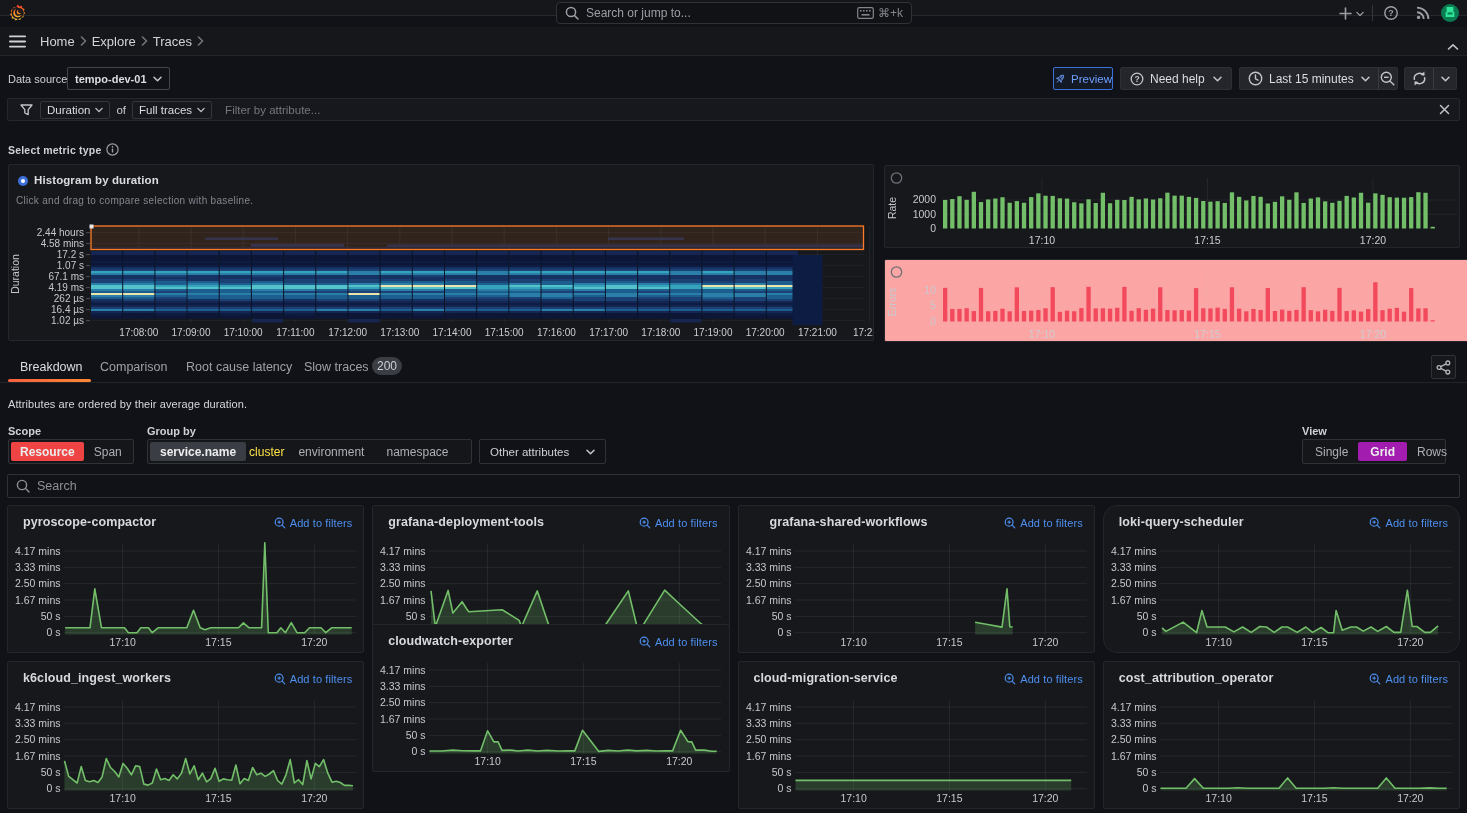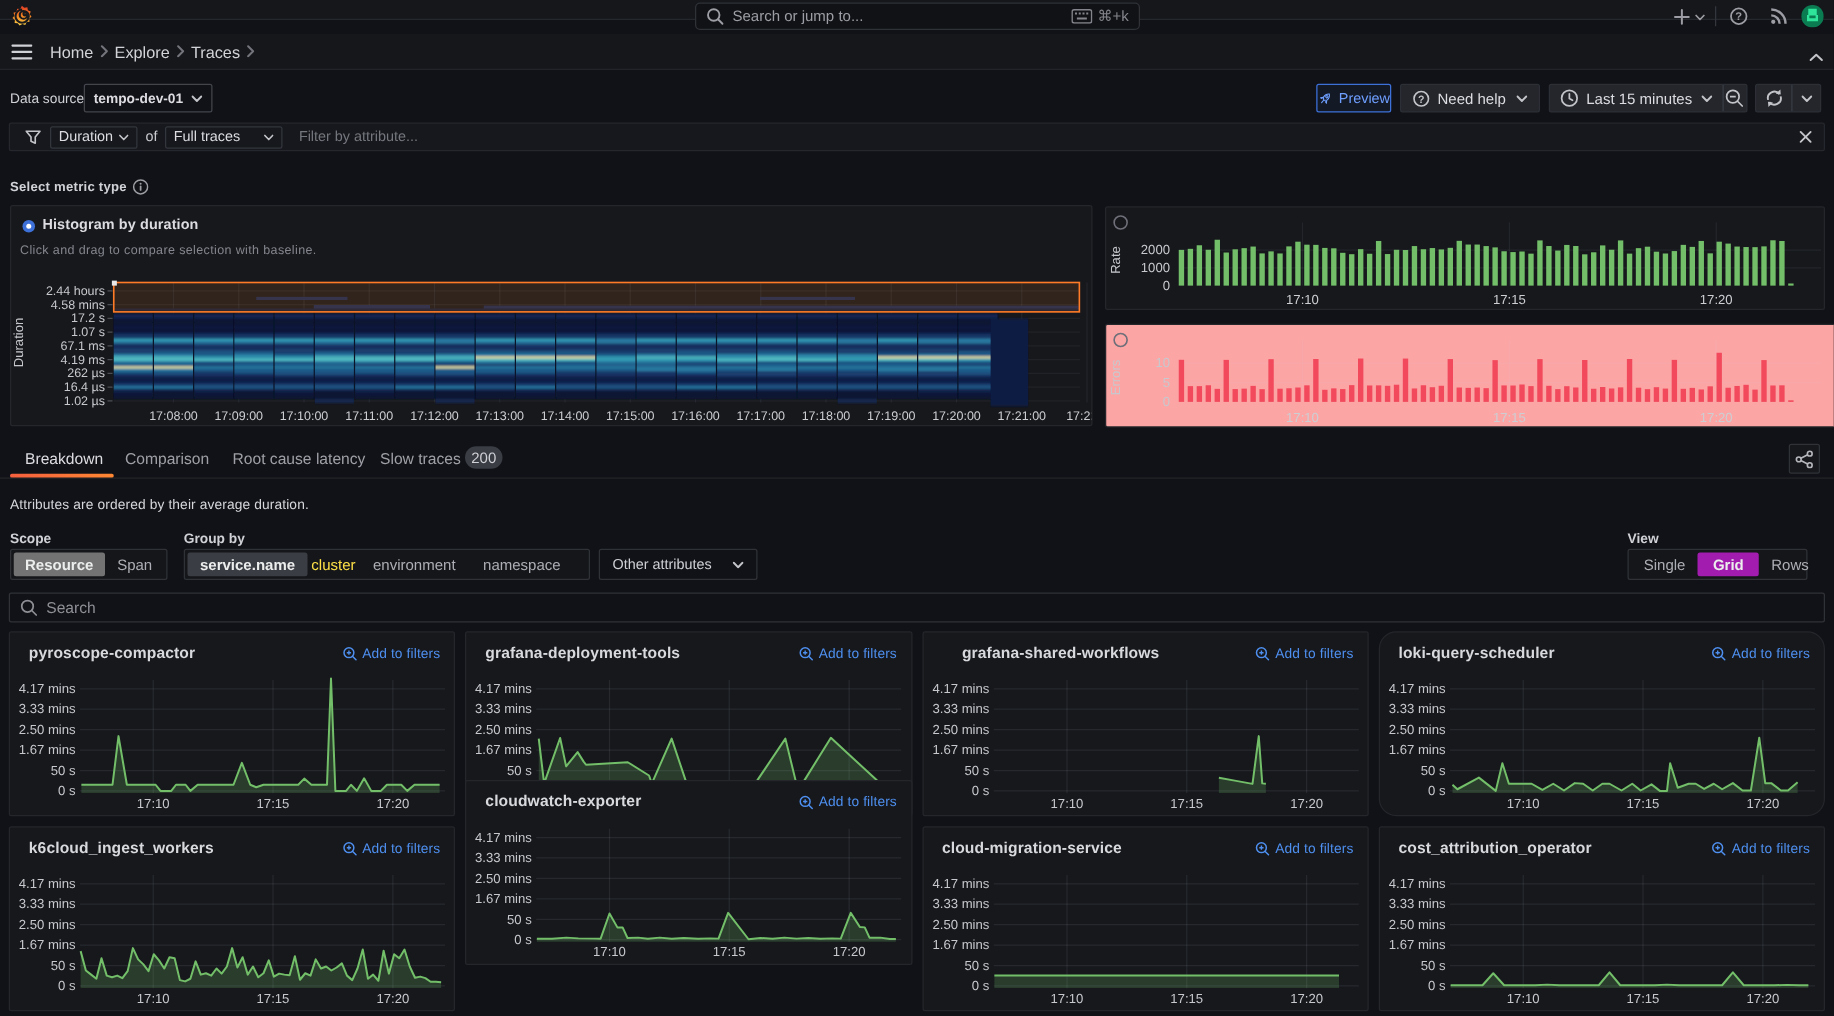--- a/index.html
+++ b/index.html
@@ -163,21 +163,21 @@
         <path d="M1,1 H12 L8.2,5.6 V10.6 L4.8,9 V5.6 Z" fill="none" stroke="#c3c4c9" stroke-width="1.3" stroke-linejoin="round"></path>
       </svg>
     </span>
 <div style="margin-left:7px;height:18px;border:1px solid #33363d;border-radius:2px;display:flex;align-items:center;padding:0 6px;gap:5px">
       <span style="font-size:11.5px;font-weight:500;color:#dcdce1">Duration</span>
       <svg width="8" height="6" viewBox="0 0 9 6">
         <path d="M1,1.2 L4.5,4.8 L8,1.2" fill="none" stroke="#c3c4c9" stroke-width="1.5" stroke-linecap="round" stroke-linejoin="round"></path>
       </svg>
     </div>
 <span style="margin:0 6px;font-size:11.5px;color:#c9cacf">of</span>
-<div style="height:18px;border:1px solid #33363d;border-radius:2px;display:flex;align-items:center;padding:0 6px;gap:19px">
+<div style="height:18px;border:1px solid #33363d;border-radius:2px;display:flex;align-items:center;padding:0 6px;gap:5px">
       <span style="font-size:11.5px;font-weight:500;color:#dcdce1">Full traces</span>
       <svg width="8" height="6" viewBox="0 0 9 6">
         <path d="M1,1.2 L4.5,4.8 L8,1.2" fill="none" stroke="#c3c4c9" stroke-width="1.5" stroke-linecap="round" stroke-linejoin="round"></path>
       </svg>
     </div>
 <span style="margin-left:13px;font-size:11.5px;color:#75777e">Filter by attribute...</span>
 <span style="position:absolute;right:9px;display:flex">
       <svg width="11" height="11" viewBox="0 0 11 11">
         <path d="M1.5,1.5 L9.5,9.5 M9.5,1.5 L1.5,9.5" stroke="#c3c4c9" stroke-width="1.5" stroke-linecap="round"></path>
       </svg>
@@ -1207,21 +1207,21 @@
         <circle cx="3" cy="7.5" r="1.9"></circle>
         <circle cx="11.8" cy="2.9" r="1.9"></circle>
         <circle cx="11.8" cy="12.1" r="1.9"></circle>
         <path d="M4.7,6.6 L10.1,3.8 M4.7,8.4 L10.1,11.2"></path>
       </g>
     </svg>
   </div>
 <div class="abs" style="left:8px;top:398px;font-size:11px;font-weight:500;color:#d6d7db;letter-spacing:0.1px">Attributes are ordered by their average duration.</div>
 <div class="abs" style="left:8px;top:425px;font-size:11px;font-weight:600;color:#d0d1d6">Scope</div>
 <div class="abs" style="left:8px;top:439px;width:126px;height:25px;border:1px solid #2f3237;border-radius:2px;background:#141619;display:flex;align-items:center;padding:2px;">
-    <div style="height:19px;padding:0 9px;background:#737373;border-radius:2px;display:flex;align-items:center;font-size:12px;font-weight:600;color:#eceded">Resource</div>
+    <div style="height:19px;padding:0 9px;background:#ef4444;border-radius:2px;display:flex;align-items:center;font-size:12px;font-weight:600;color:#eceded">Resource</div>
     <div style="height:19px;padding:0 10px;display:flex;align-items:center;font-size:12px;color:#aeafb6">Span</div>
   </div>
 <div class="abs" style="left:147px;top:425px;font-size:11px;font-weight:700;color:#d0d1d6">Group by</div>
 <div class="abs" style="left:147px;top:439px;width:325px;height:25px;border:1px solid #2f3237;border-radius:2px;background:#141619;display:flex;align-items:flex-end;padding:2px;">
     <div style="height:19px;padding:0 10px;background:#3a3d44;border-radius:2px;display:flex;align-items:center;font-size:12px;font-weight:600;color:#eceded;white-space:nowrap">service.name</div>
     <div style="height:19px;padding:0 3px;display:flex;align-items:center;font-size:12px;color:#fde047">cluster</div>
     <div style="height:19px;padding:0 11px;display:flex;align-items:center;font-size:12px;color:#aeafb6">environment</div>
     <div style="height:19px;padding:0 11px;display:flex;align-items:center;font-size:12px;color:#aeafb6">namespace</div>
   </div>
 <div class="abs" style="left:479px;top:439px;width:127px;height:25px;border:1px solid #2f3237;border-radius:2px;background:#111217;display:flex;align-items:center;padding:0 10px;">

